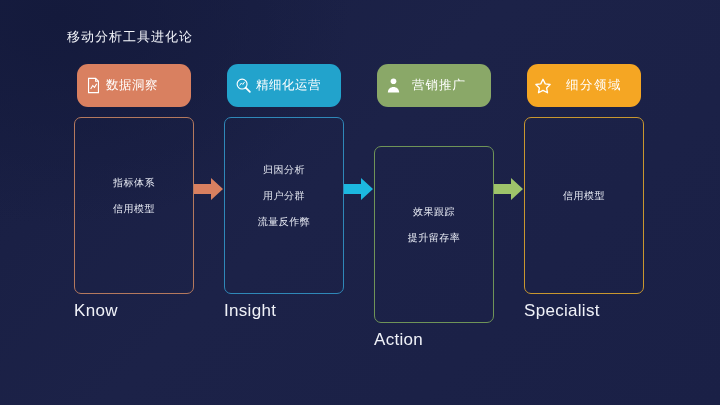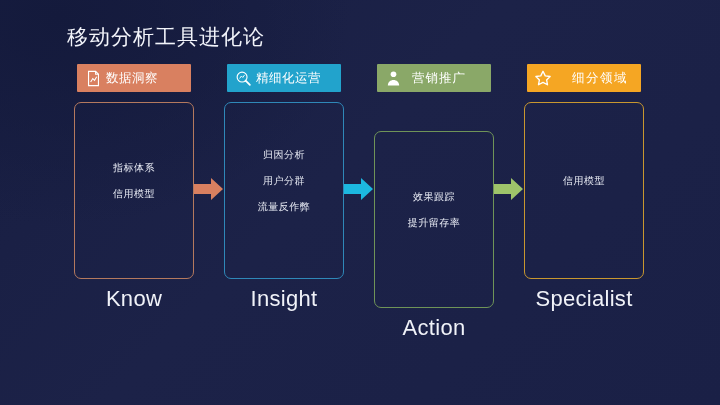--- a/index.html
+++ b/index.html
@@ -21,21 +21,21 @@
       radial-gradient(ellipse 420px 300px at 8% 4%, #141a3c 0%, rgba(20,26,60,0) 70%),
       linear-gradient(135deg, #181e42 0%, #1c2248 45%, #1a2046 100%);
     box-sizing: border-box;
   }
 
   
   #title {
     position: absolute;
     left: 67px;
     top: 24px;
-    font-size: 21px;
+    font-size: 13px;
     line-height: 26px;
     color: #f2f4fa;
     letter-spacing: 1px;
     white-space: nowrap;
     font-weight: normal;
     margin: 0;
   }
 
   
   .column {
@@ -44,28 +44,28 @@
     width: 120px;
   }
   .col-0 { left: 74px; }
   .col-1 { left: 224px; }
   .col-2 { left: 374px; }
   .col-3 { left: 524px; }
 
   
   .badge {
     position: relative;
-    height: 28px;
+    height: 43px;
     width: 114px;
     margin-left: 3px;
     display: flex;
     align-items: center;
     padding-left: 7px;
     box-sizing: border-box;
-    border-radius: 1px;
+    border-radius: 11px;
   }
   .badge-icon {
     width: 18px;
     height: 18px;
     flex: 0 0 18px;
     display: flex;
     align-items: center;
     justify-content: center;
     margin-right: 4px;
   }
@@ -73,21 +73,21 @@
   .badge-label {
     font-size: 12.5px;
     color: #ffffff;
     white-space: nowrap;
     letter-spacing: 0.5px;
   }
   .badge.b-0 { background: #d98060; }
   .badge.b-1 { background: #22a3cc; }
   .badge.b-2 { background: #8aa868; }
   .badge.b-3 { background: #f5a623; }
-  .badge.b-3 .badge-label { letter-spacing: 1.5px; margin-left: 16px; }
+  .badge.b-3 .badge-label { letter-spacing: 1.5px; margin-left: 10px; }
   .badge.b-2 .badge-label { letter-spacing: 1px; margin-left: 6px; }
 
   
   .card {
     position: relative;
     margin-top: 10px;
     height: 177px;
     width: 120px;
     border: 1px solid #c07b5c;
     border-radius: 7px;
@@ -116,22 +116,21 @@
     color: #e8ebf4;
     white-space: nowrap;
     letter-spacing: 0.5px;
     text-align: center;
   }
 
   
   .stage-label {
     margin-top: 7px;
     width: 120px;
-    text-align: center;
-    font-size: 22px;
+    font-size: 17px;
     color: #f0f2f8;
     letter-spacing: 0.3px;
   }
 
   
   .arrow {
     position: absolute;
     top: 177px;
     width: 30px;
     height: 24px;

